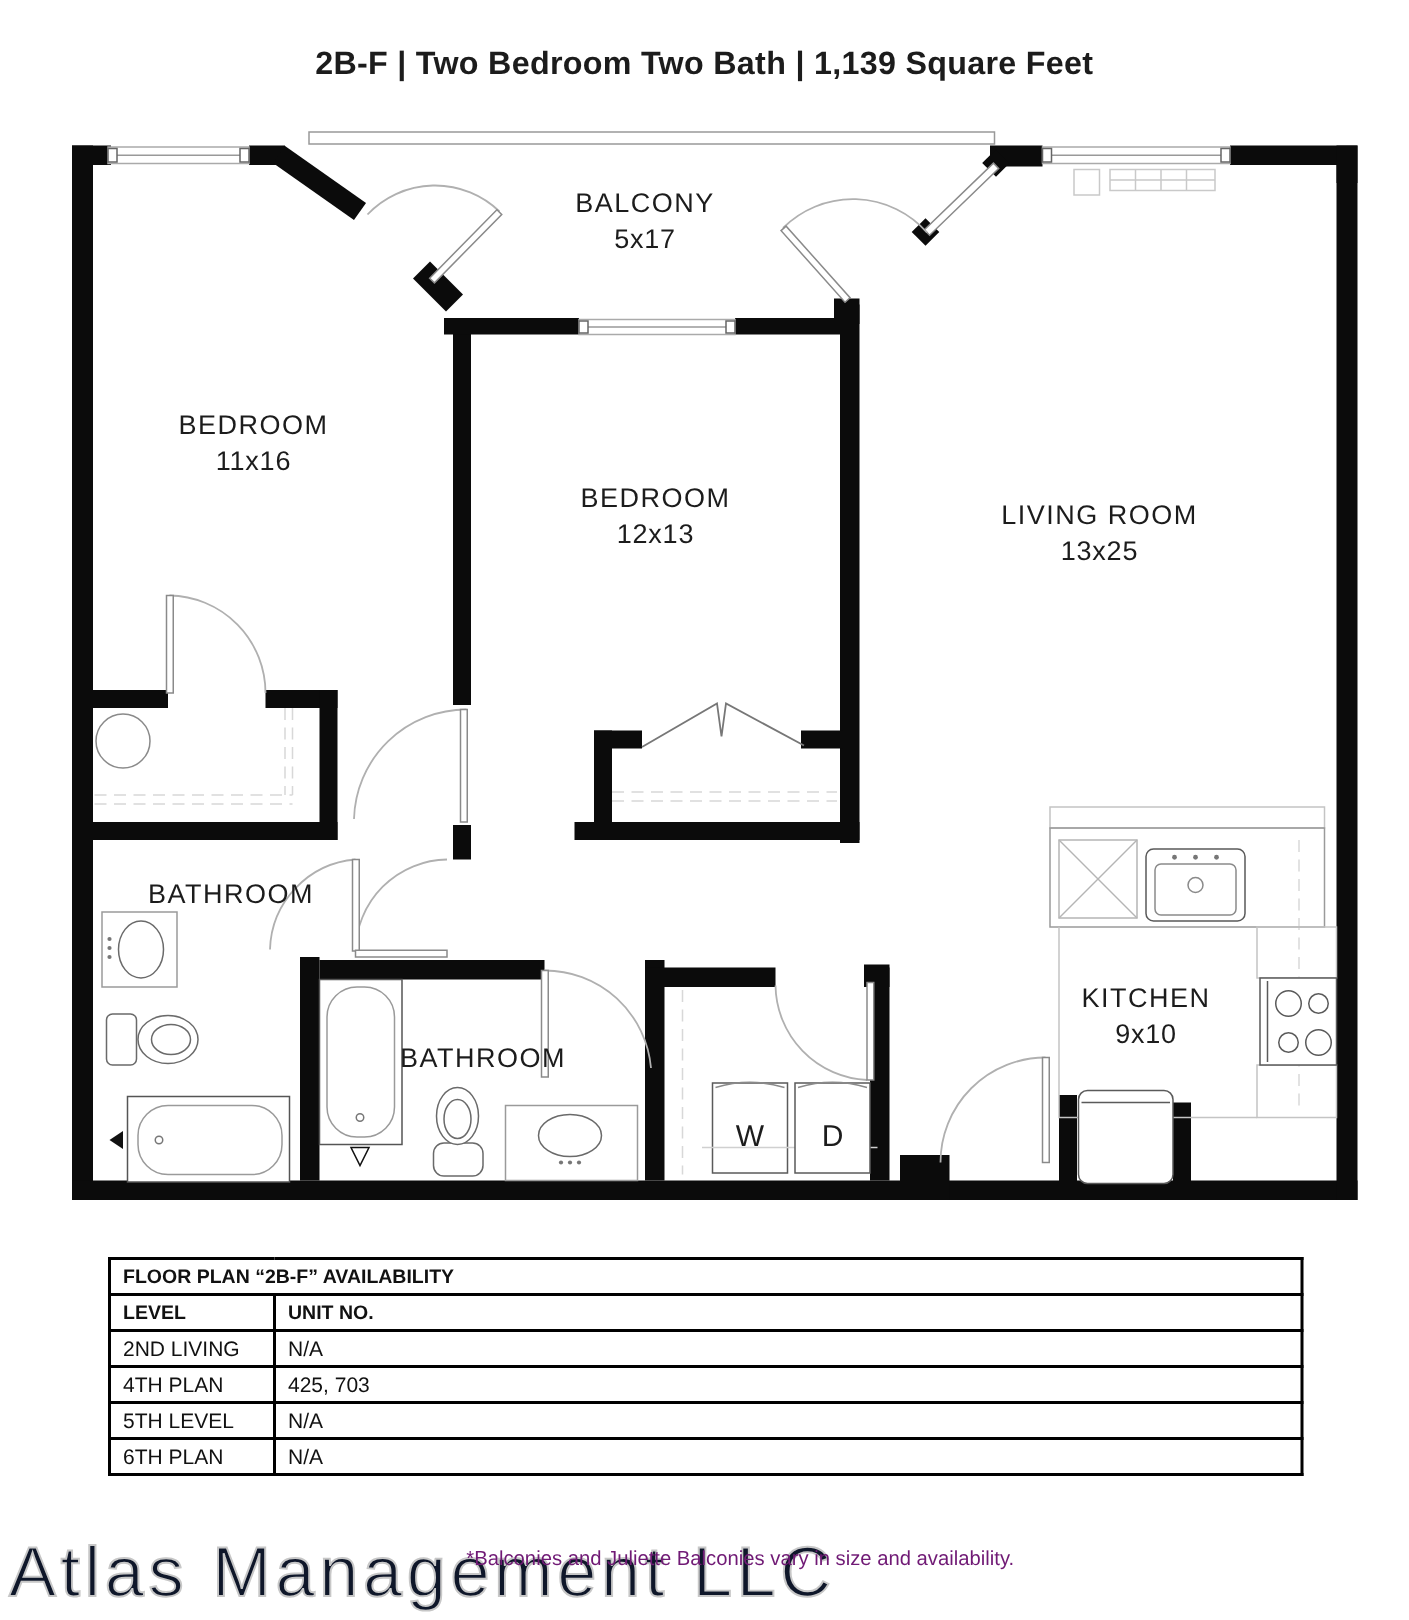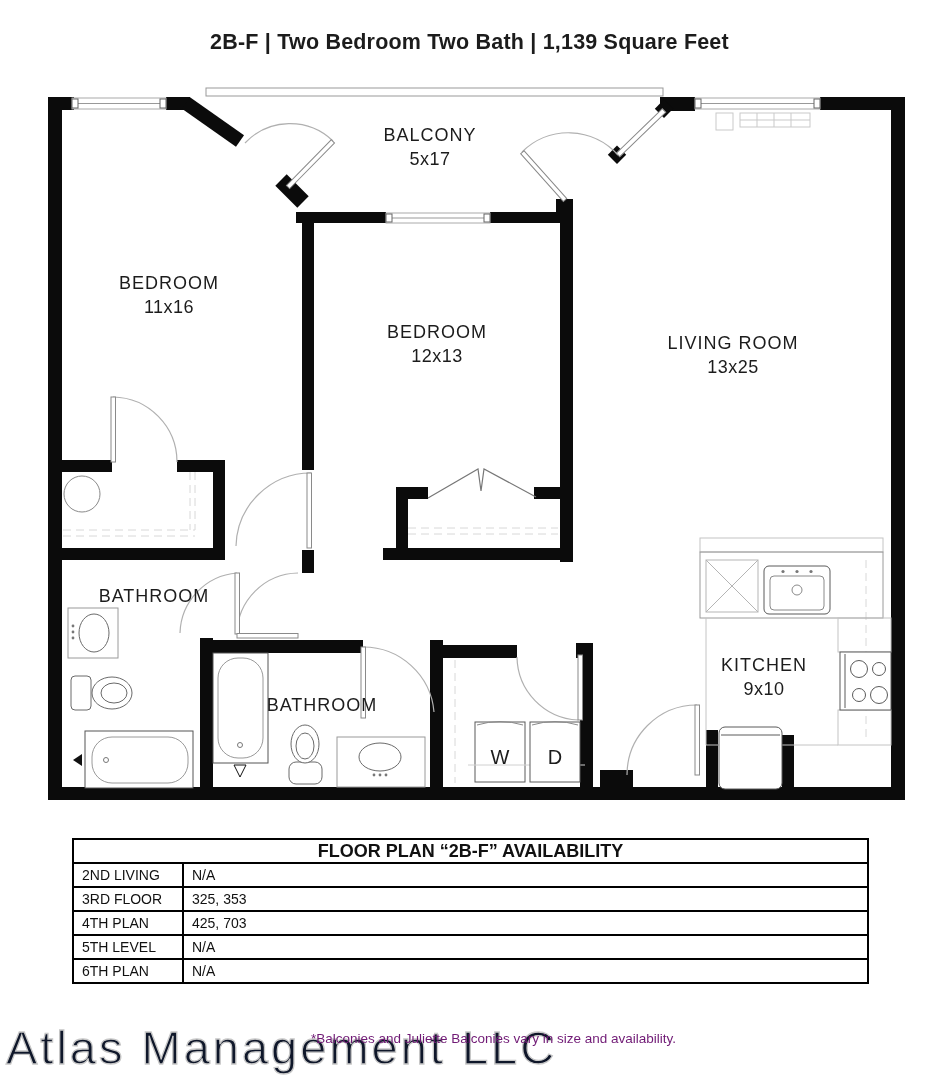--- a/index.html
+++ b/index.html
@@ -9,21 +9,21 @@
          font-size:21.5px;font-weight:700;color:#1c1c1c;letter-spacing:.2px;}
   svg.plan{position:absolute;left:0;top:0;}
   svg.plan text{font-family:"Liberation Sans",sans-serif;fill:#1c1c1c;
                 letter-spacing:1px;font-size:18px;}
   svg.plan text.dim{letter-spacing:.5px;}
   svg.plan text.wd{font-size:20px;letter-spacing:0;}
   table.avail{position:absolute;left:72px;top:838px;width:797px;
               border-collapse:collapse;table-layout:fixed;background:#fff;}
   table.avail td{border:2px solid #000;font-size:14px;padding:2px 8px;
                  color:#111;white-space:nowrap;height:18px;line-height:18px;}
-  table.avail td.hd{font-weight:700;font-size:18px;text-align:center;}
+  table.avail td.hd{font-weight:700;font-size:13px;}
   .note{position:absolute;top:1031px;left:0;width:100%;text-align:center;
         font-size:13.5px;color:#701a75;z-index:2;padding-left:24px;}
   .watermark{position:absolute;top:1020px;left:6px;font-size:47px;
              color:#0f172a;-webkit-text-stroke:1.3px #c7c7c7;
              letter-spacing:3px;white-space:nowrap;z-index:1;font-weight:400;}
 </style>
 </head>
 <body>
 
 <div class="page">
@@ -260,28 +260,28 @@
   <table class="avail">
     <colgroup>
         <col style="width:110px">
         <col>
       </colgroup>
     <tbody>
         <tr>
       <td class="hd" colspan="2">FLOOR PLAN “2B-F” AVAILABILITY</td>
     </tr>
     <tr>
+      <td class="hd">LEVEL</td>
+      <td class="hd">UNIT NO.</td>
+    </tr>
+    <tr>
       <td>2ND LIVING</td>
       <td>N/A</td>
     </tr>
     <tr>
-      <td>3RD FLOOR</td>
-      <td>325, 353</td>
-    </tr>
-    <tr>
       <td>4TH PLAN</td>
       <td>425, 703</td>
     </tr>
     <tr>
       <td>5TH LEVEL</td>
       <td>N/A</td>
     </tr>
     <tr>
       <td>6TH PLAN</td>
       <td>N/A</td>

